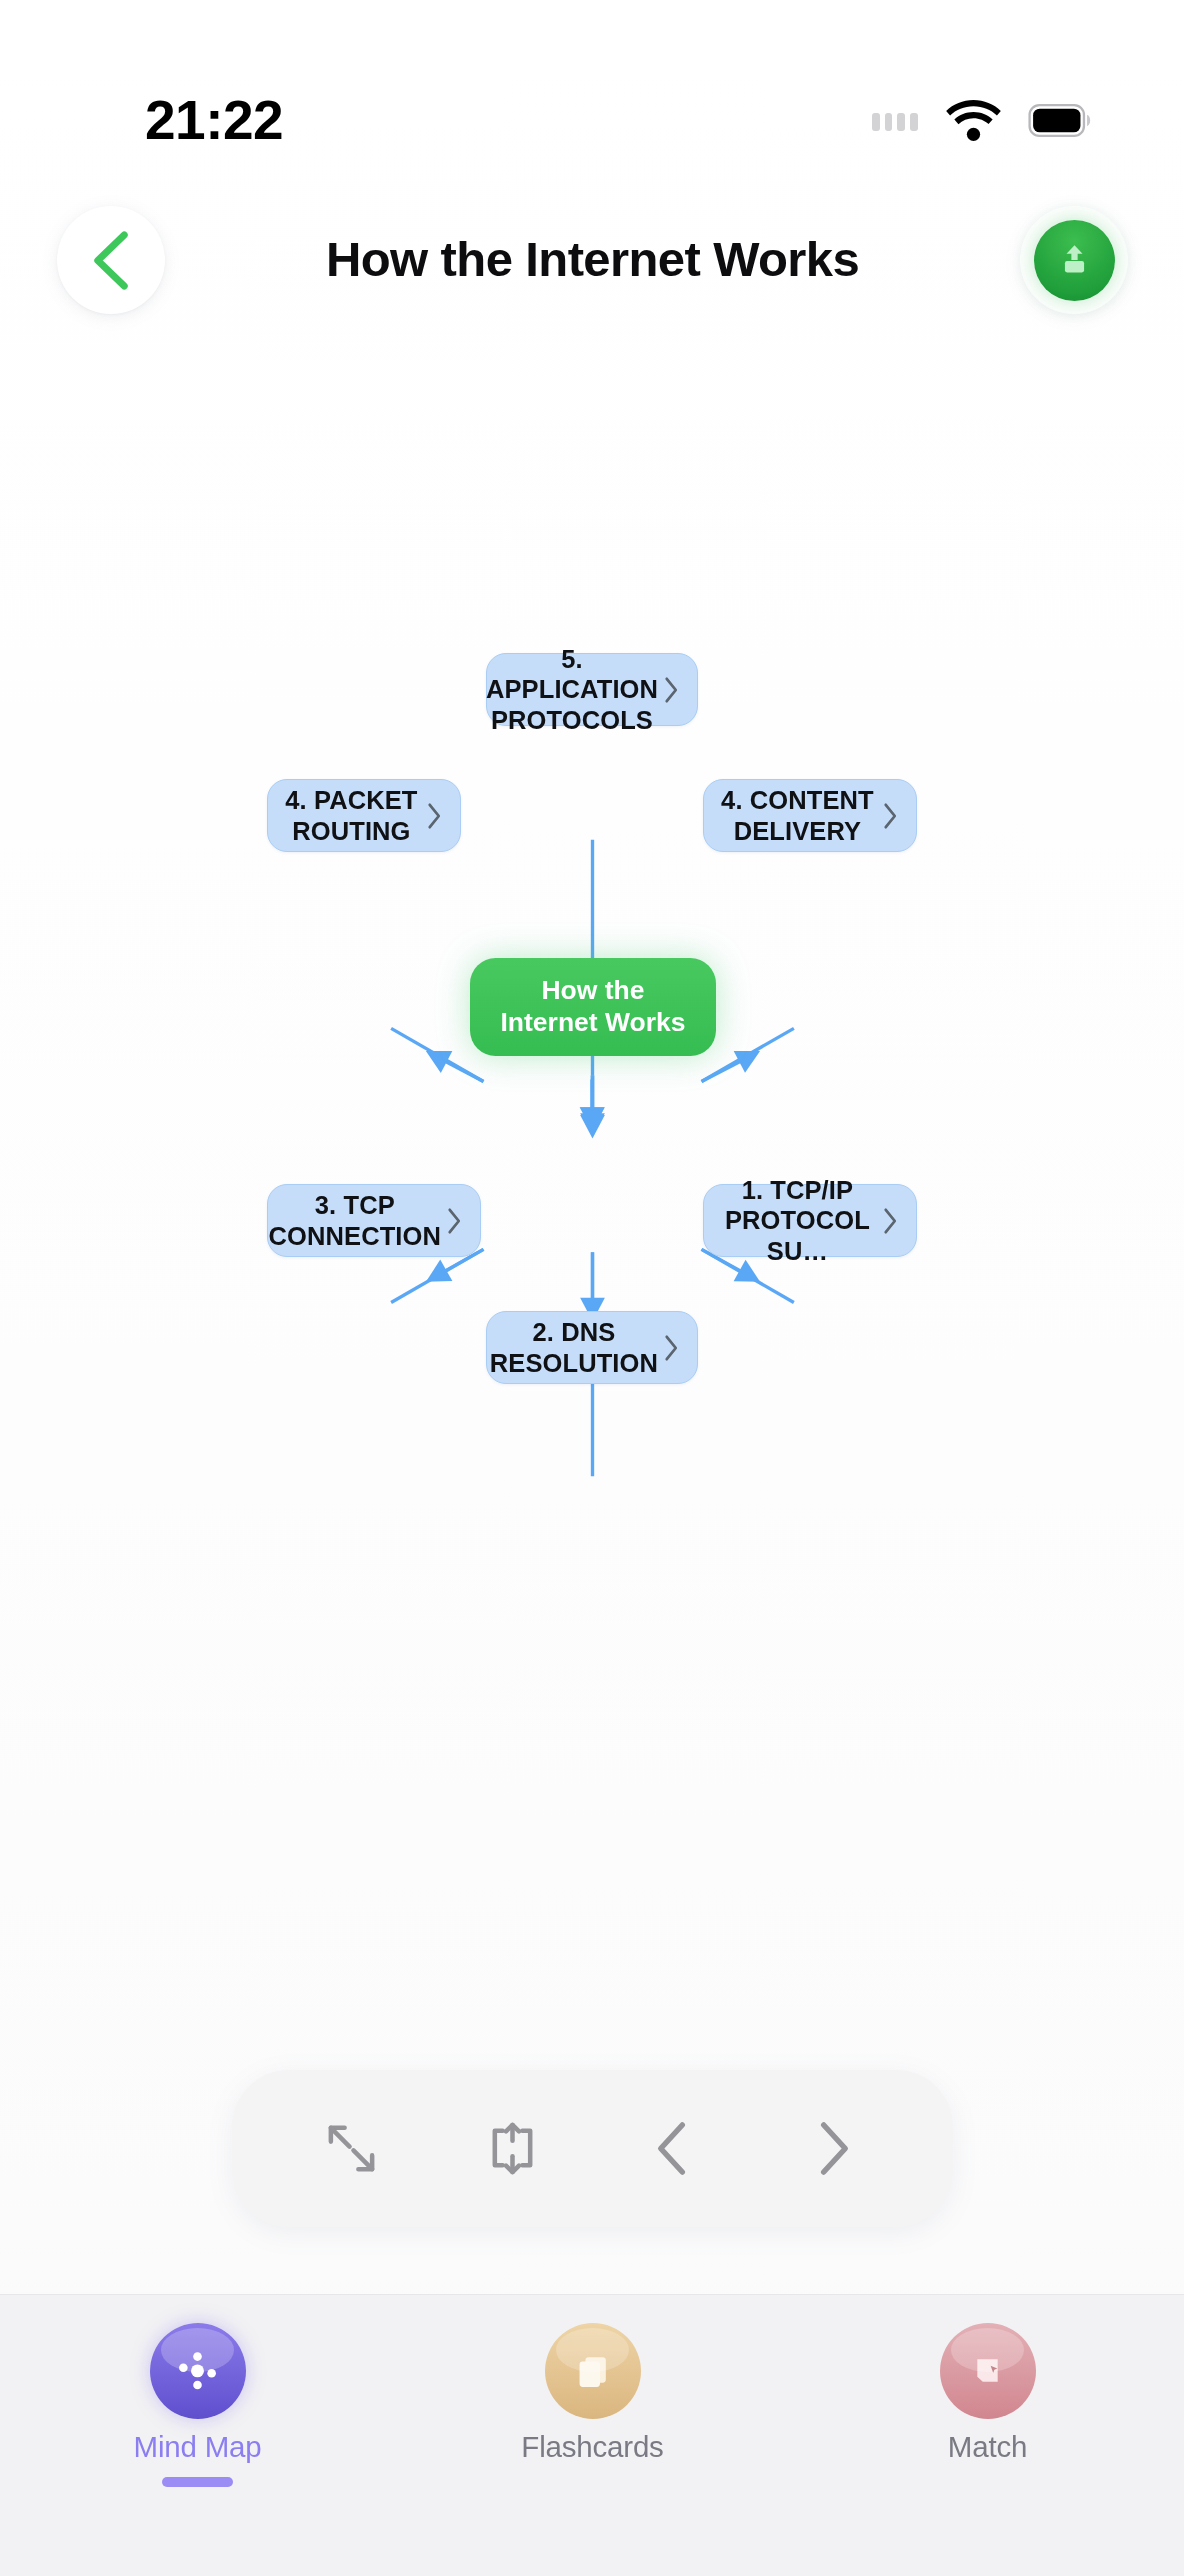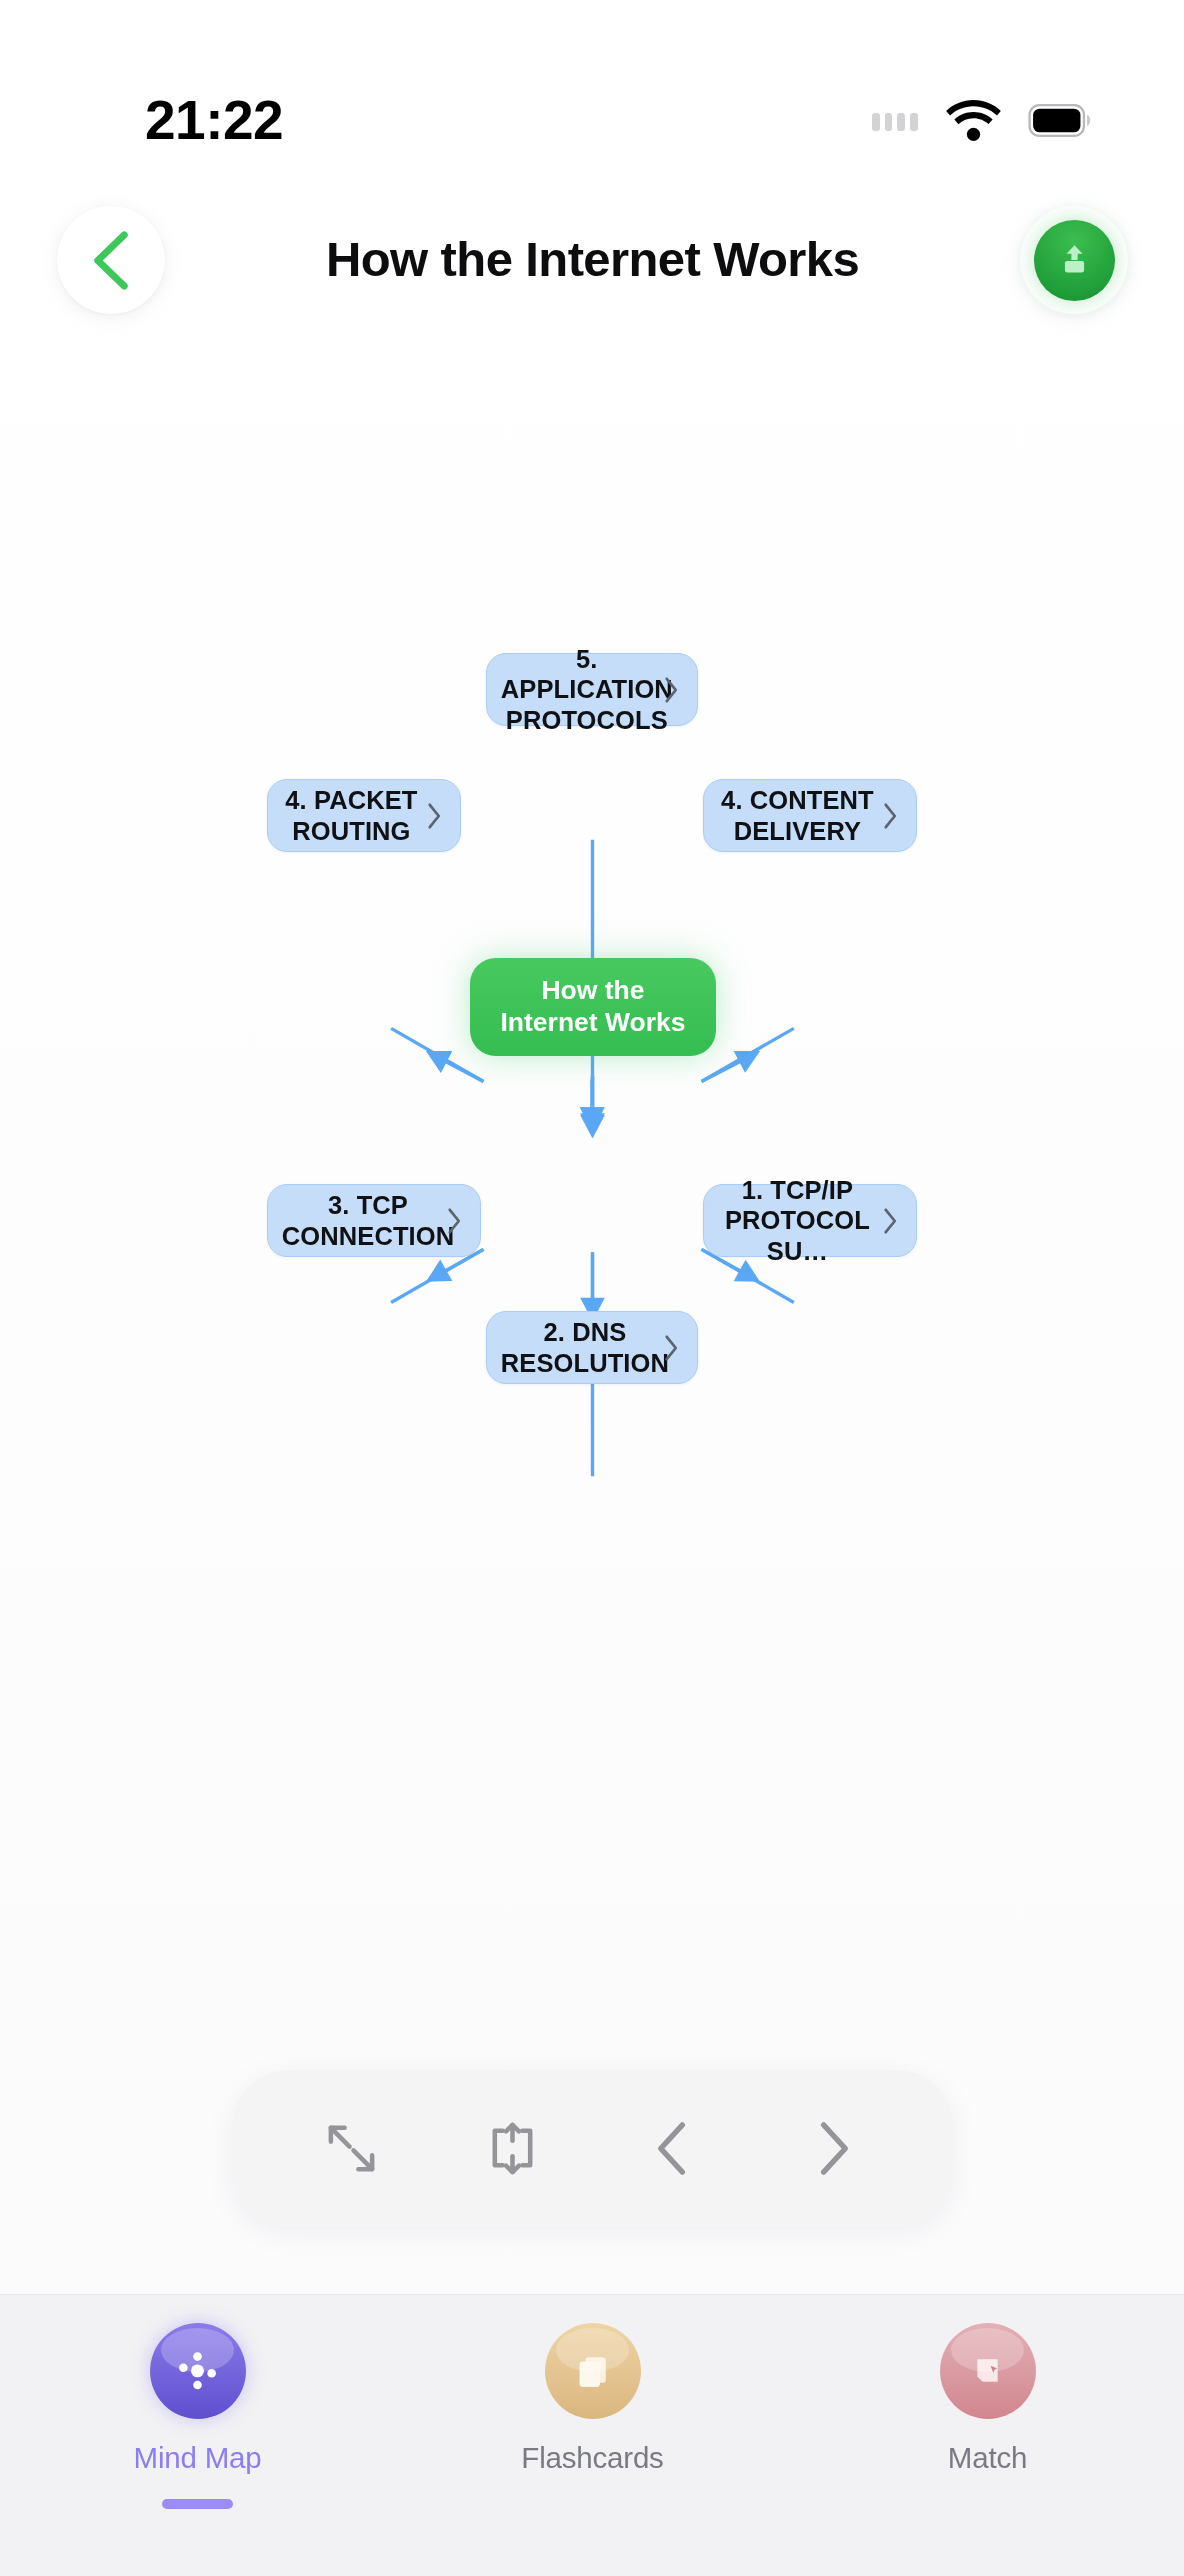--- a/index.html
+++ b/index.html
@@ -132,21 +132,21 @@
     width: 1185px;
     height: 1719px;
   }
   .node {
     position: absolute;
     background: #c6ddfa;
     border: 1px solid #a9cdf4;
     border-radius: 20px;
     display: flex;
     align-items: center;
-    justify-content: flex-start;
+    justify-content: flex-end;
     padding: 0 39px 0 13.8px;
     cursor: pointer;
     box-shadow: 0 1px 2.9px rgba(60,90,140,0.08);
   }
   .node-label {
     font-size: 25.5px;
     font-weight: 700;
     color: #101114;
     text-align: center;
     line-height: 1.18;
@@ -216,21 +216,21 @@
     display: flex;
     align-items: flex-start;
     justify-content: space-around;
     padding-top: 27.5px;
   }
   .tab {
     width: 196px;
     display: flex;
     flex-direction: column;
     align-items: center;
-    gap: 22px;
+    gap: 11px;
     background: transparent;
     border: none;
     cursor: pointer;
   }
   .tab-icon {
     width: 96px; height: 96px;
     border-radius: 50%;
     display: flex;
     align-items: center;
     justify-content: center;

